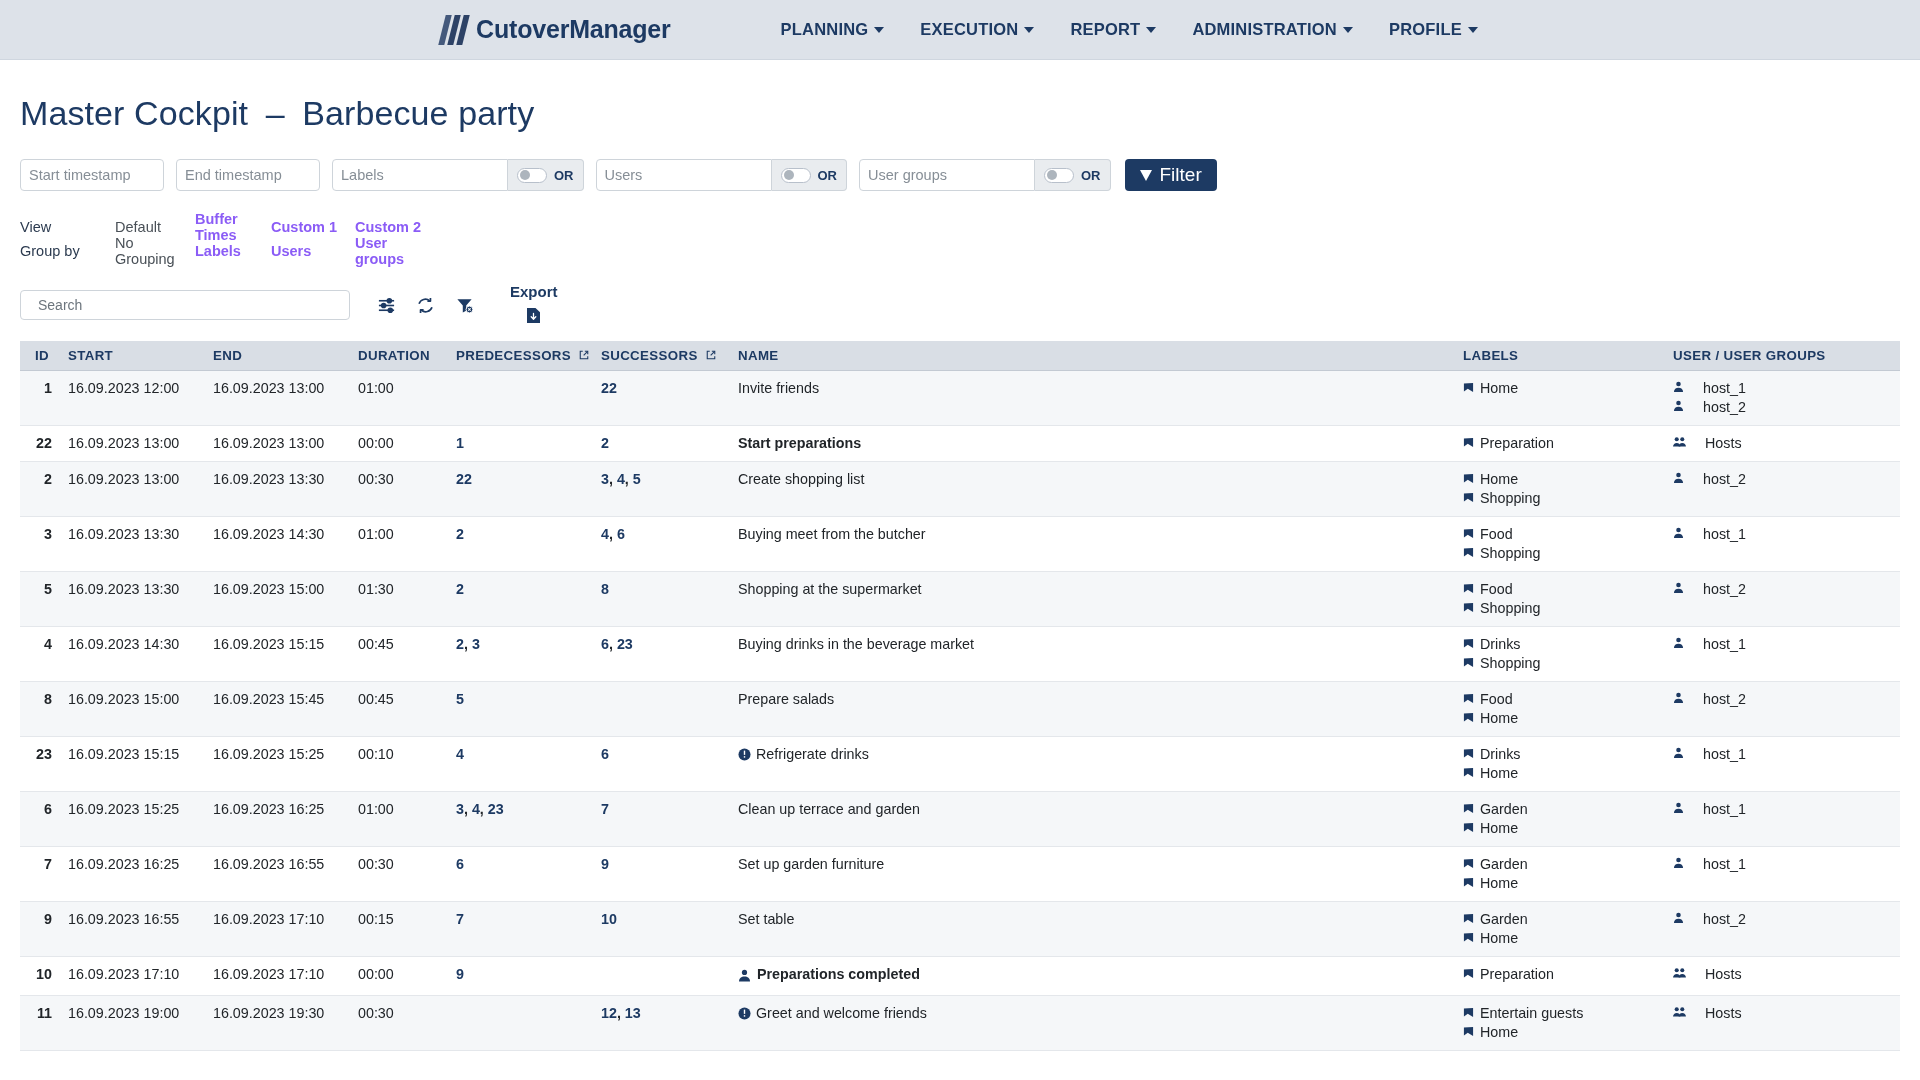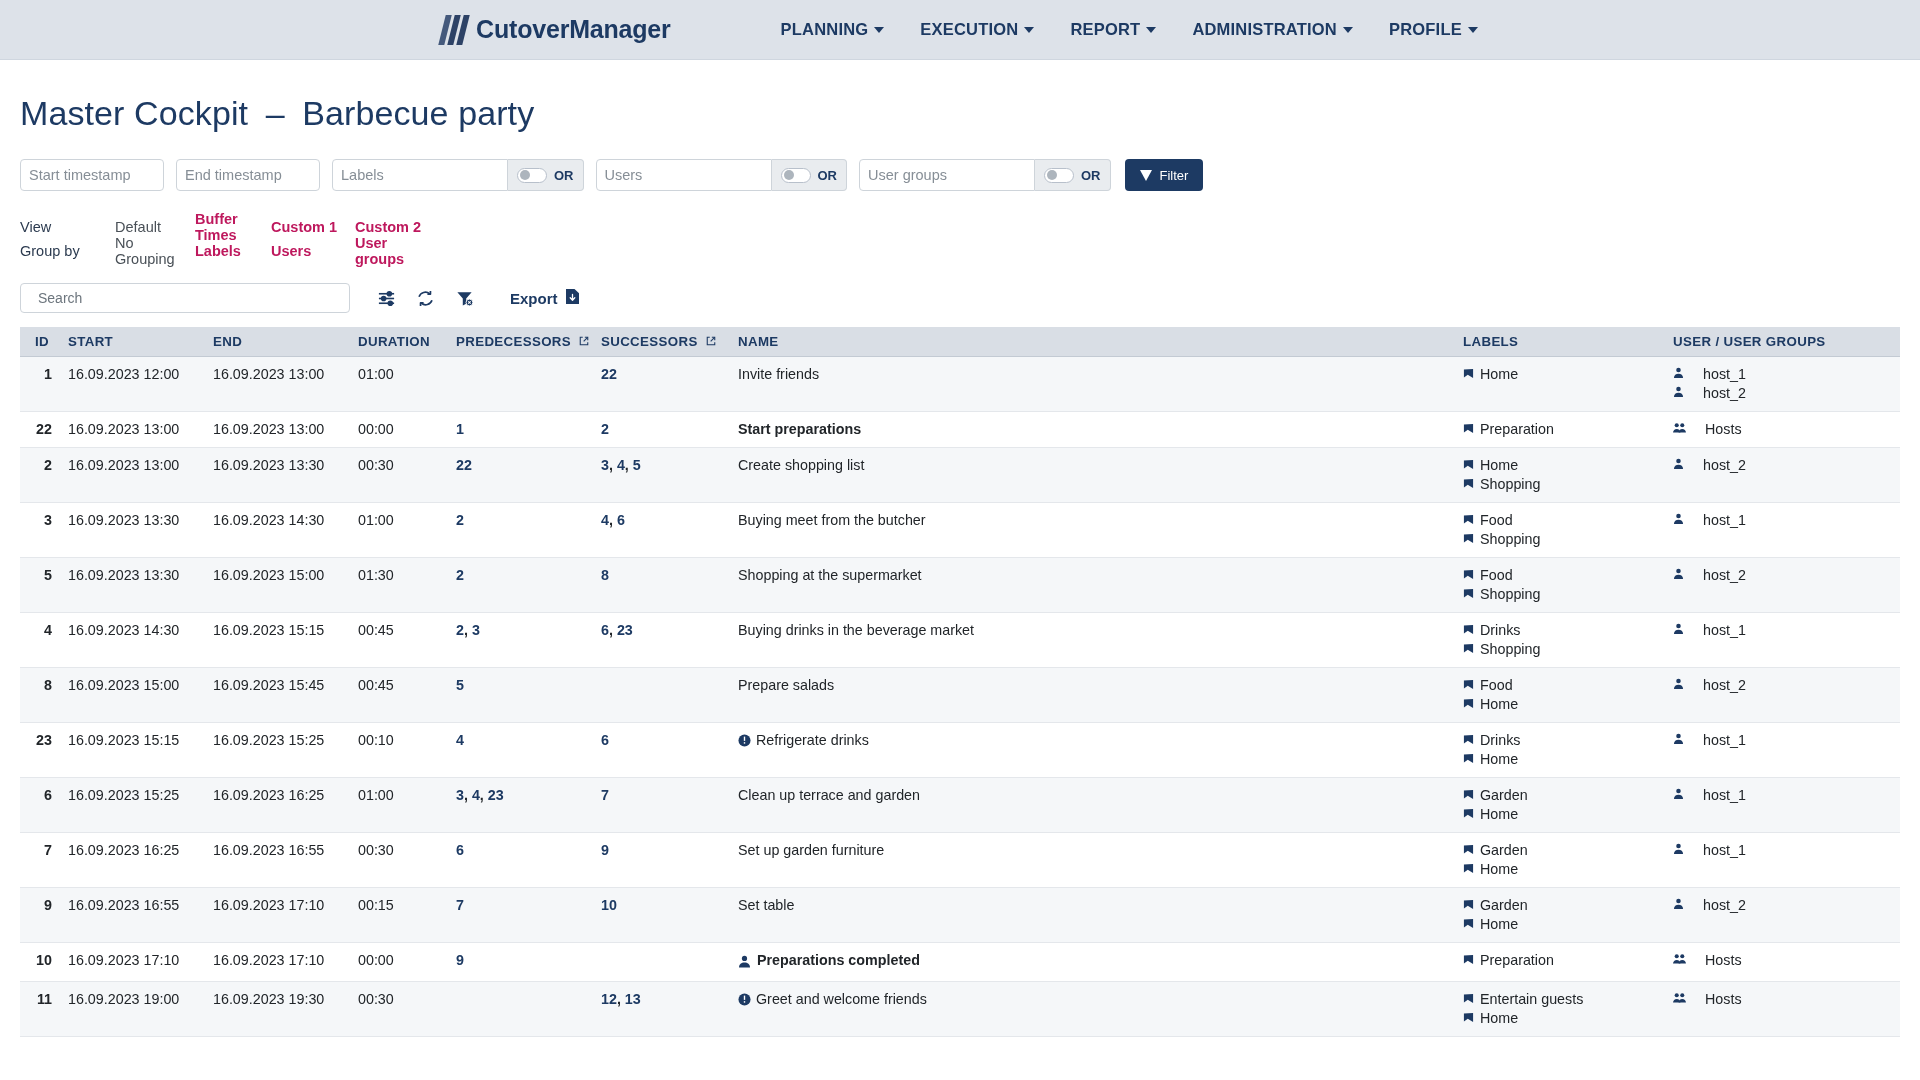--- a/index.html
+++ b/index.html
@@ -66,49 +66,49 @@
     border:1px solid #b8c0cb; position:relative;
   }
   .switch::after {
     content:""; position:absolute; left:2px; top:1.5px;
     width:10px; height:10px; border-radius:50%; background:#adb5bd;
   }
   .or-label { font-size:13px; font-weight:bold; color:#1d3a63; }
   .filter-btn {
     margin-left:14px; height:32px; display:flex; align-items:center; gap:8px;
     background:#1d3a63; color:#fff; border:none; border-radius:4px;
-    padding:16px 15px; font-size:13px; font-weight:normal; cursor:pointer;
+    padding:16px 15px; font-size:19px; font-weight:normal; cursor:pointer;
     font-family:"Liberation Sans", sans-serif;
   }
   .funnel { width:0;height:0;border-left:6px solid transparent;border-right:6px solid transparent;border-top:11px solid #fff; }
 
   
   .opt-rows { margin-bottom:20px; }
   .opt-row { display:flex; align-items:center; height:24px; font-size:14.5px; }
   .opt-key { width:95px; color:#2b3a4f; }
   .opt-current { width:80px; color:#495057; }
-  .opt-link { font-weight:bold; color:#be185d; cursor:pointer; margin-right:0; }
+  .opt-link { font-weight:bold; color:#8b5cf6; cursor:pointer; margin-right:0; }
   .ol1 { width:76px; }
   .ol2 { width:84px; }
   .ol3 { width:104px; }
   .ol4 { width:44px; }
 
   
   .tools { display:flex; align-items:center; margin-bottom:14px; }
   .search-input {
     width:330px; height:30px; border:1px solid #ced4da; border-radius:4px;
     padding:0 17px; font-size:14px; color:#495057; outline:none;
     font-family:"Liberation Sans", sans-serif;
   }
   .search-input::placeholder { color:#6c757d; }
   .tool-icons { display:flex; align-items:center; gap:20px; margin-left:27px; }
   .ticon { cursor:pointer; color:#1d3a63; display:flex; align-items:center; }
   .export-btn {
     margin-left:36px; display:flex; align-items:center; gap:7px;
-    font-size:15px; font-weight:bold; color:#1d3a63; cursor:pointer;
+    font-size:15px; font-weight:bold; color:#1d3a63; cursor:pointer;flex-direction:column;
   }
 
   
   table.grid { width:100%; border-collapse:collapse; table-layout:fixed; }
   table.grid thead th {
     background:#d9dee5; color:#1d3a63; font-size:13.3px; font-weight:bold;
     letter-spacing:0.35px; text-align:left; padding:7px 8px 7px 8px;
     border-bottom:1px solid #c3cad3; white-space:nowrap;
   }
   table.grid thead th.num { text-align:right; padding-right:11px; }

